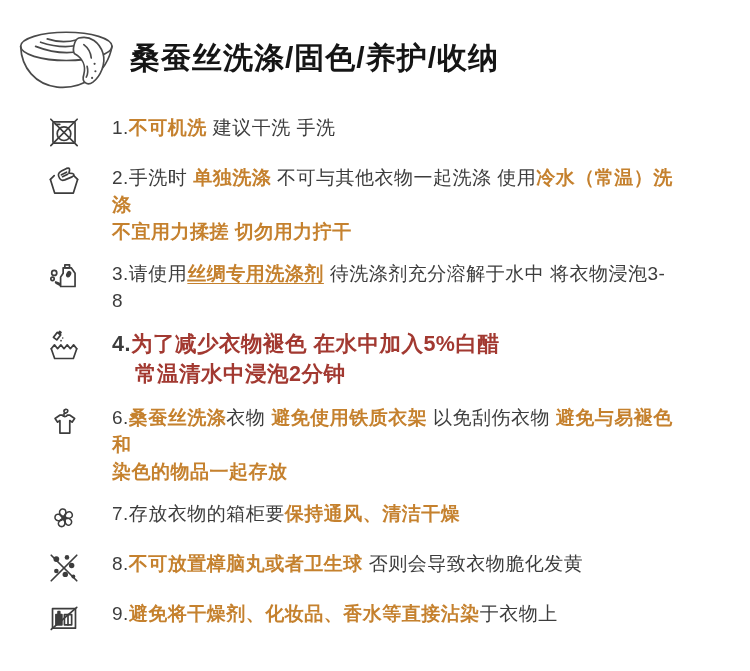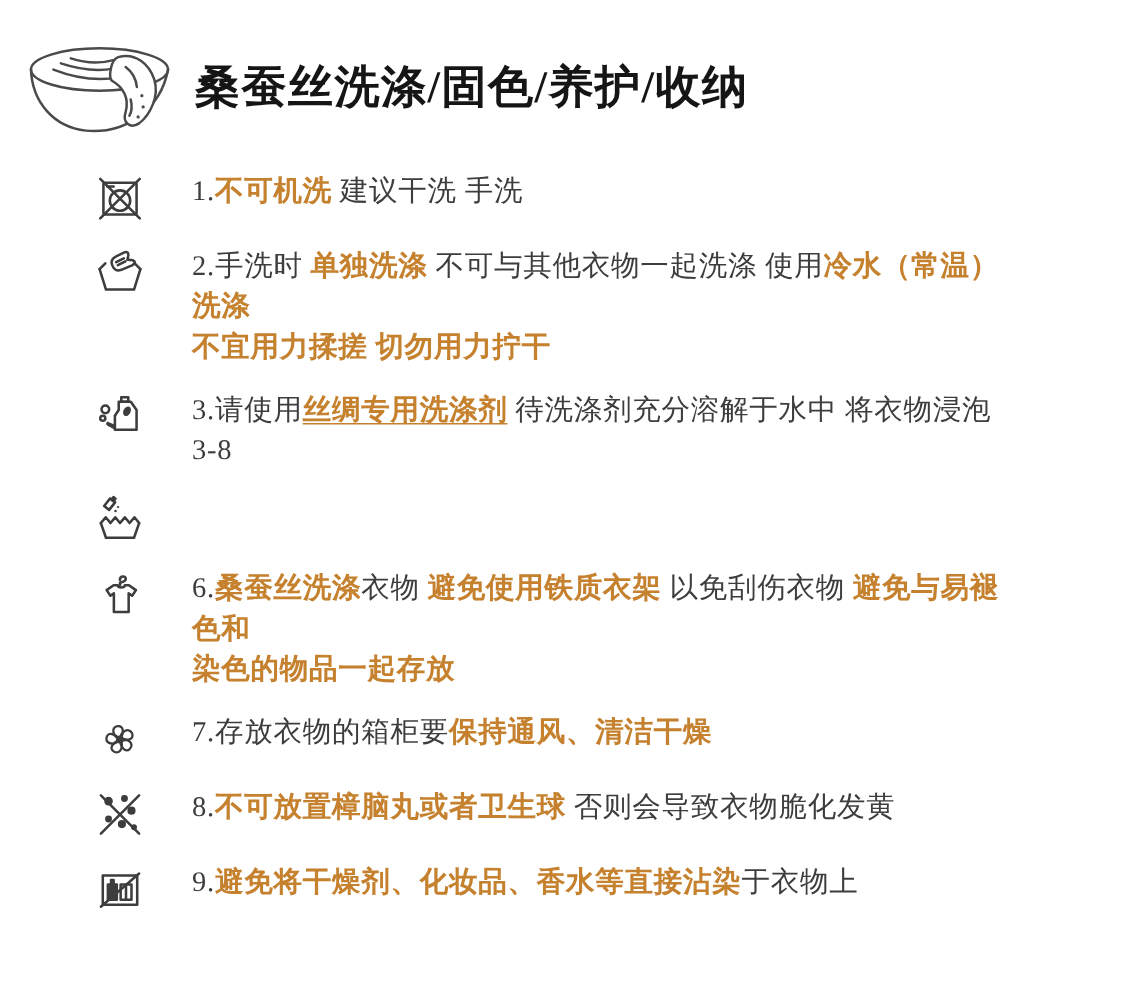--- a/index.html
+++ b/index.html
@@ -3,30 +3,30 @@
 <meta charset="utf-8">
 <style>
   :root { --ink:#3d3d3d; --accent:#c5812e; --warning:#a23931; --title:#151515; }
   * { margin:0; padding:0; box-sizing:border-box; }
   html,body { background:#ffffff; }
   body {
     width:750px; height:671px; overflow:hidden;
     font-family:"Liberation Sans", sans-serif;
     color:var(--ink);
   }
-  .page { width:673px; height:671px; background:#fff;font-family:Liberation Serif, serif; }
+  .page { width:673px; height:671px; background:#fff; }
   .header { display:flex; align-items:center; padding:14px 0 6px 14px; height:108px; }
   .header-art { width:108px; height:92px; flex:none; color:#4a4a4a; }
   .header-art svg { width:108px; height:92px; }
   .title {
     margin-left:8px; font-size:30px; font-weight:bold; color:var(--title);
     letter-spacing:1px;
   }
   .care-list { padding-top:6px; }
-  .item-row { display:flex; padding-left:60px; margin-bottom:15px; }
+  .item-row { display:flex; padding-left:44px; margin-bottom:15px; }
   .item-icon { width:40px; flex:none; display:flex; justify-content:center; padding-top:1px; color:var(--ink); }
   .item-icon svg { width:34px; height:34px; }
   .item-text {
     margin-left:28px; font-size:19px; line-height:27px; letter-spacing:0.5px;
     max-width:600px; color:var(--ink);
   }
   .emphasis .item-text { font-size:21.5px; line-height:30px; font-weight:bold; }
   .seg-d  { color:var(--ink); }
   .seg-o  { color:var(--accent); font-weight:600; }
   .seg-ou { color:var(--accent); font-weight:600; text-decoration:underline; text-underline-offset:3px; }
@@ -182,20 +182,21 @@
           </svg>
         </div>
         <div class="item-text"><span class="seg-d">3.请使用</span><span class="seg-ou">丝绸专用洗涤剂</span><span class="seg-d"> 待洗涤剂充分溶解于水中 将衣物浸泡3-8</span><br></div>
       </div>
       <div class="item-row emphasis">
         <div class="item-icon">
           <svg>
             <use href="#sym-vinegar-soak"></use>
           </svg>
         </div>
+        <div class="item-text"><span class="seg-d">4.</span><span class="seg-r">为了减少衣物褪色 在水中加入5%白醋</span><br><span class="indent"></span><span class="seg-r">常温清水中浸泡2分钟</span></div>
       </div>
       <div class="item-row">
         <div class="item-icon">
           <svg>
             <use href="#sym-shirt-hanger"></use>
           </svg>
         </div>
         <div class="item-text"><span class="seg-d">6.</span><span class="seg-o">桑蚕丝洗涤</span><span class="seg-d">衣物 </span><span class="seg-o">避免使用铁质衣架</span><span class="seg-d"> 以免刮伤衣物 </span><span class="seg-o">避免与易褪色和</span><br><span class="seg-o">染色的物品一起存放</span></div>
       </div>
       <div class="item-row">

